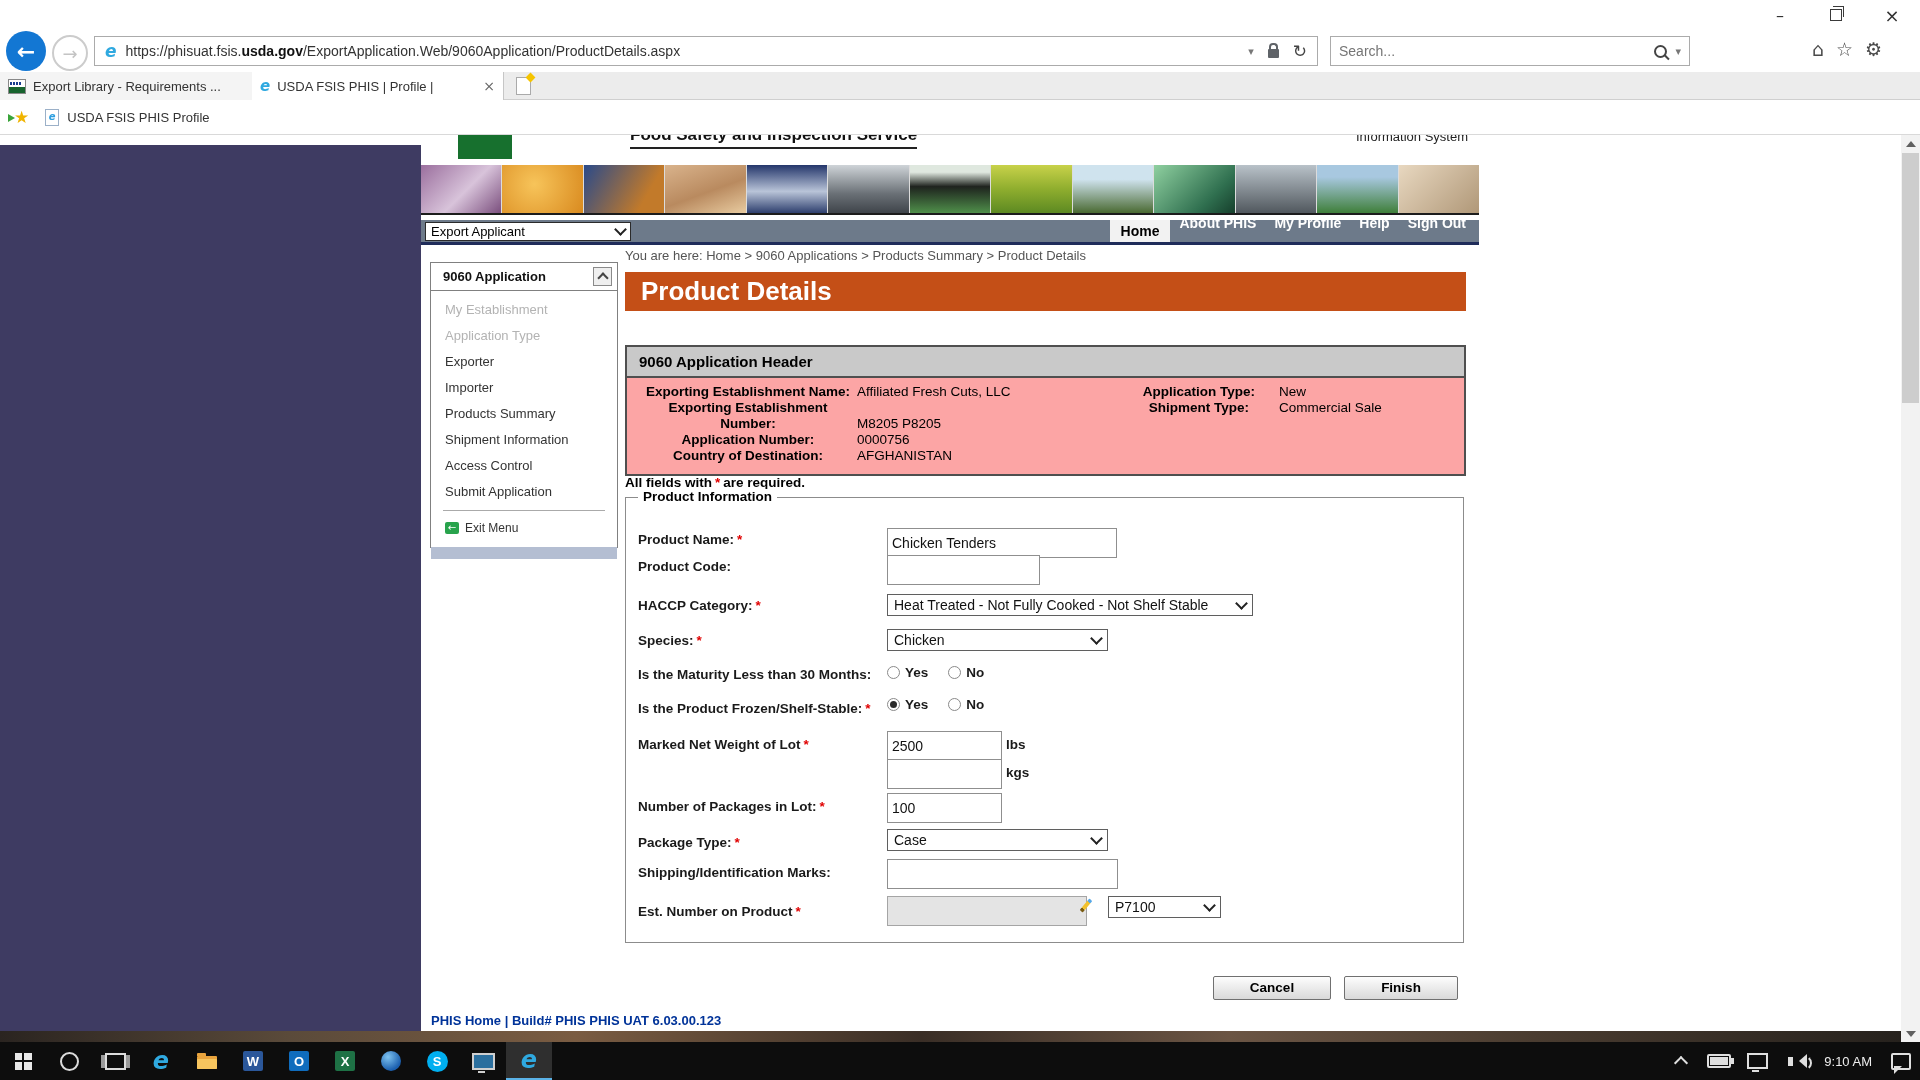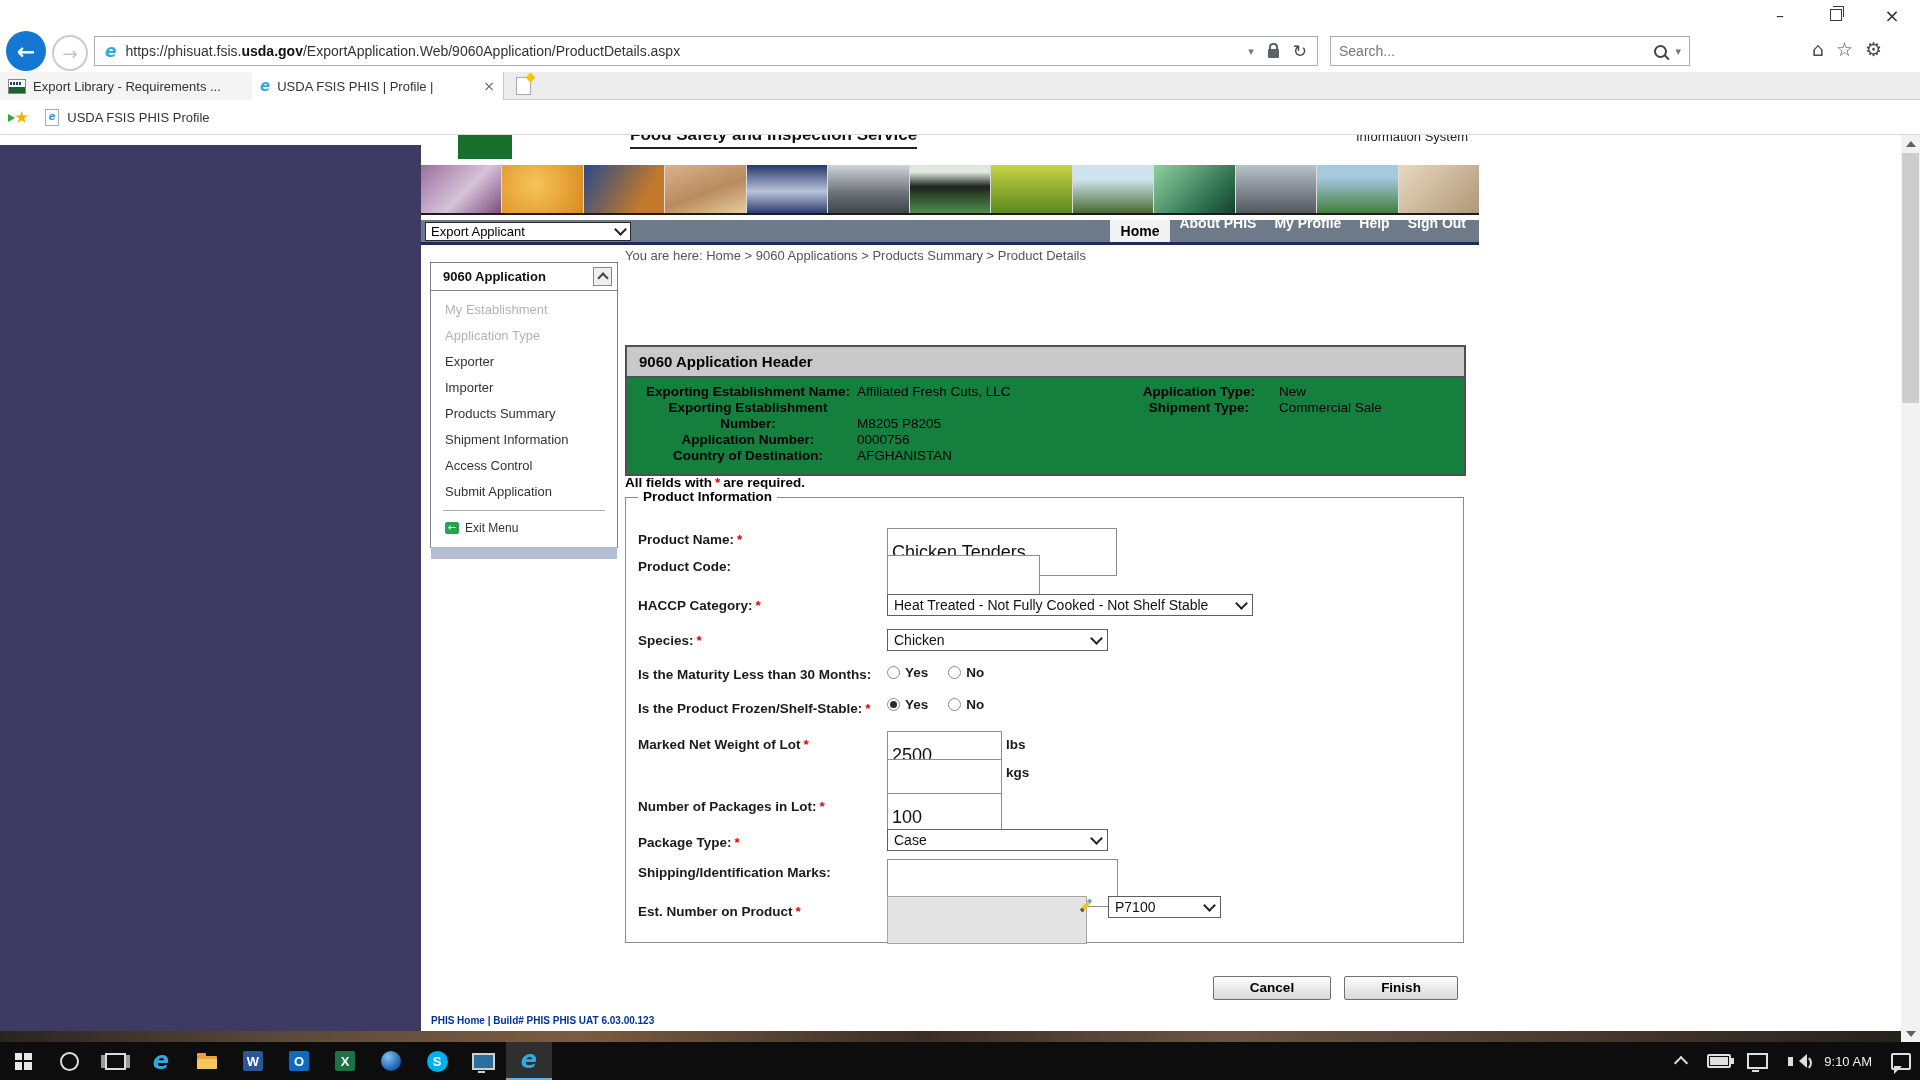--- a/index.html
+++ b/index.html
@@ -91,47 +91,47 @@
   .sb-item{height:26px;line-height:26px;padding-left:14px;font-size:13px;color:#333;}
   .sb-item.disabled{color:#b3b3b3;}
   .sb-sep{margin:5px 12px 4px;border-top:1px solid #aaa;}
   .sb-exit{height:26px;display:flex;align-items:center;padding-left:14px;font-size:12px;color:#333;}
   .exit-ico{width:14px;height:12px;background:#28a34c;border-radius:2px;color:#fff;font-size:10px;line-height:12px;text-align:center;margin-right:6px;font-family:"DejaVu Sans",sans-serif;}
   .exit-ico:before{content:"\2190";}
   .sb-shadow{left:431px;top:412px;width:186px;height:12px;background:#b4bed2;}
 
   .banner{left:625px;top:137px;width:841px;height:39px;background:#c44f17;color:#fff;font-size:26px;font-weight:bold;line-height:39px;padding-left:16px;box-sizing:border-box;}
 
-  .apphdr{left:625px;top:210px;width:841px;border:2px solid #4f4f4f;background:#15803d;box-sizing:border-box;}
+  .apphdr{left:625px;top:210px;width:841px;border:2px solid #4f4f4f;background:#fca5a5;box-sizing:border-box;}
   .ah-bar{height:29px;background:#c9c9c9;border-bottom:2px solid #4f4f4f;font-size:15px;font-weight:bold;line-height:29px;padding-left:12px;color:#000;}
   .ah-body{display:flex;padding:6px 12px 10px;font-size:13.5px;line-height:16px;color:#000;}
   .ah-col1{width:480px;}
   .ah-row .ah-l{display:inline-block;font-weight:bold;text-align:center;}
   .ah-col1 .ah-l{width:218px;}
   .ah-col2 .ah-l{width:160px;}
 
   .reqnote{left:625px;top:340px;font-size:13.5px;font-weight:bold;color:#000;}
   .req{color:#e00000;font-weight:bold;margin:0 3px;}
 
   .fs{left:625px;top:362px;width:839px;height:446px;border:1px solid #8c8c8c;background:#fff;box-sizing:border-box;}
   .legend{position:absolute;left:12px;top:-9px;background:#fff;padding:0 5px;font-size:13.5px;font-weight:bold;color:#000;}
   .flabel{position:absolute;left:12px;font-size:13.5px;font-weight:bold;color:#1a1a1a;white-space:nowrap;}
-  .fin{position:absolute;left:261px;height:20px;border:1px solid #8f8f8f;font-size:18px;font-family:"Liberation Sans",sans-serif;padding:13px 4px;color:#111;box-sizing:content-box;}
+  .fin{position:absolute;left:261px;height:20px;border:1px solid #8f8f8f;font-size:14px;font-family:"Liberation Sans",sans-serif;padding:4px 4px;color:#111;box-sizing:content-box;}
   .fin:disabled,.fin.disabled{background:#e4e4e4;border-color:#a5a5a5;}
   .fsel{position:absolute;left:261px;height:22px;border:1px solid #5f5f5f;background:#fff;display:flex;align-items:center;box-sizing:border-box;padding:0 6px;font-size:14px;color:#111;}
   .fsel .chev{border-color:#222;}
   .funit{position:absolute;left:380px;font-size:13.5px;font-weight:bold;color:#1a1a1a;}
   .fradios{position:absolute;left:261px;display:flex;align-items:center;gap:5px;font-size:13.5px;font-weight:bold;color:#1a1a1a;}
   .radio{display:inline-block;width:13px;height:13px;border:1px solid #8a8a8a;border-radius:50%;background:#fff;box-sizing:border-box;}
   .radio.sel:after{content:"";display:block;width:7px;height:7px;background:#2b2b2b;border-radius:50%;margin:2px;}
   .rgap{width:10px;}
   .pencil{position:absolute;left:458px;width:4px;height:15px;background:linear-gradient(180deg,#58a8e8 0 3px,#f2c12e 3px 12px,#7a5c12 12px);transform:rotate(40deg);border-radius:1px;}
 
   .pbtn{position:absolute;height:24px;background:linear-gradient(180deg,#fdfdfd,#d9d9d9);border:1px solid #707070;border-radius:2px;font-size:13.5px;font-weight:bold;color:#000;text-align:center;line-height:22px;box-sizing:border-box;}
-  .footer{left:421px;top:876px;width:1058px;height:20px;background:#fff;font-size:10px;font-weight:bold;color:#003399;line-height:20px;padding-left:10px;box-sizing:border-box;}
+  .footer{left:421px;top:876px;width:1058px;height:20px;background:#fff;font-size:13px;font-weight:bold;color:#003399;line-height:20px;padding-left:10px;box-sizing:border-box;}
   .photoblur{left:0;top:896px;width:1920px;height:11px;background:linear-gradient(90deg,#2a2420,#5a4a3a 15%,#7a5c42 30%,#3a2e26 48%,#6b5544 64%,#4a3c30 80%,#24201c);}
 
   .scrollbar{left:1901px;top:0;width:19px;height:907px;background:#f2f2f2;}
   .sc-arrow{position:absolute;left:0;width:19px;height:17px;display:flex;align-items:center;justify-content:center;}
   .tri-up{width:0;height:0;border:5px solid transparent;border-bottom:6px solid #606060;margin-top:-5px;}
   .tri-dn{width:0;height:0;border:5px solid transparent;border-top:6px solid #606060;margin-bottom:-5px;}
   .sc-thumb{position:absolute;left:1px;top:18px;width:17px;height:250px;background:#cdcdcd;}
 
   
   .taskbar{left:0;top:1042px;width:1920px;height:38px;background:#0d0d0d;display:flex;align-items:stretch;}
@@ -292,20 +292,21 @@
         <div class="sb-item">Submit Application</div>
         <div class="sb-sep"></div>
         <div class="sb-exit">
           <span class="exit-ico"></span>
           <span>Exit Menu</span>
         </div>
       </div>
     </div>
     <div class="abs sb-shadow"></div>
 
+    <div class="abs banner">Product Details</div>
 
     <div class="abs apphdr">
       <div class="ah-bar">9060 Application Header</div>
       <div class="ah-body">
         <div class="ah-col1">
           <div class="ah-row"><span class="ah-l">Exporting Establishment Name:</span><span>Affiliated Fresh Cuts, LLC</span></div>
           <div class="ah-row"><span class="ah-l">Exporting Establishment Number:</span><span>M8205 P8205</span></div>
           <div class="ah-row"><span class="ah-l">Application Number:</span><span>0000756</span></div>
           <div class="ah-row"><span class="ah-l">Country of Destination:</span><span>AFGHANISTAN</span></div>
         </div>

